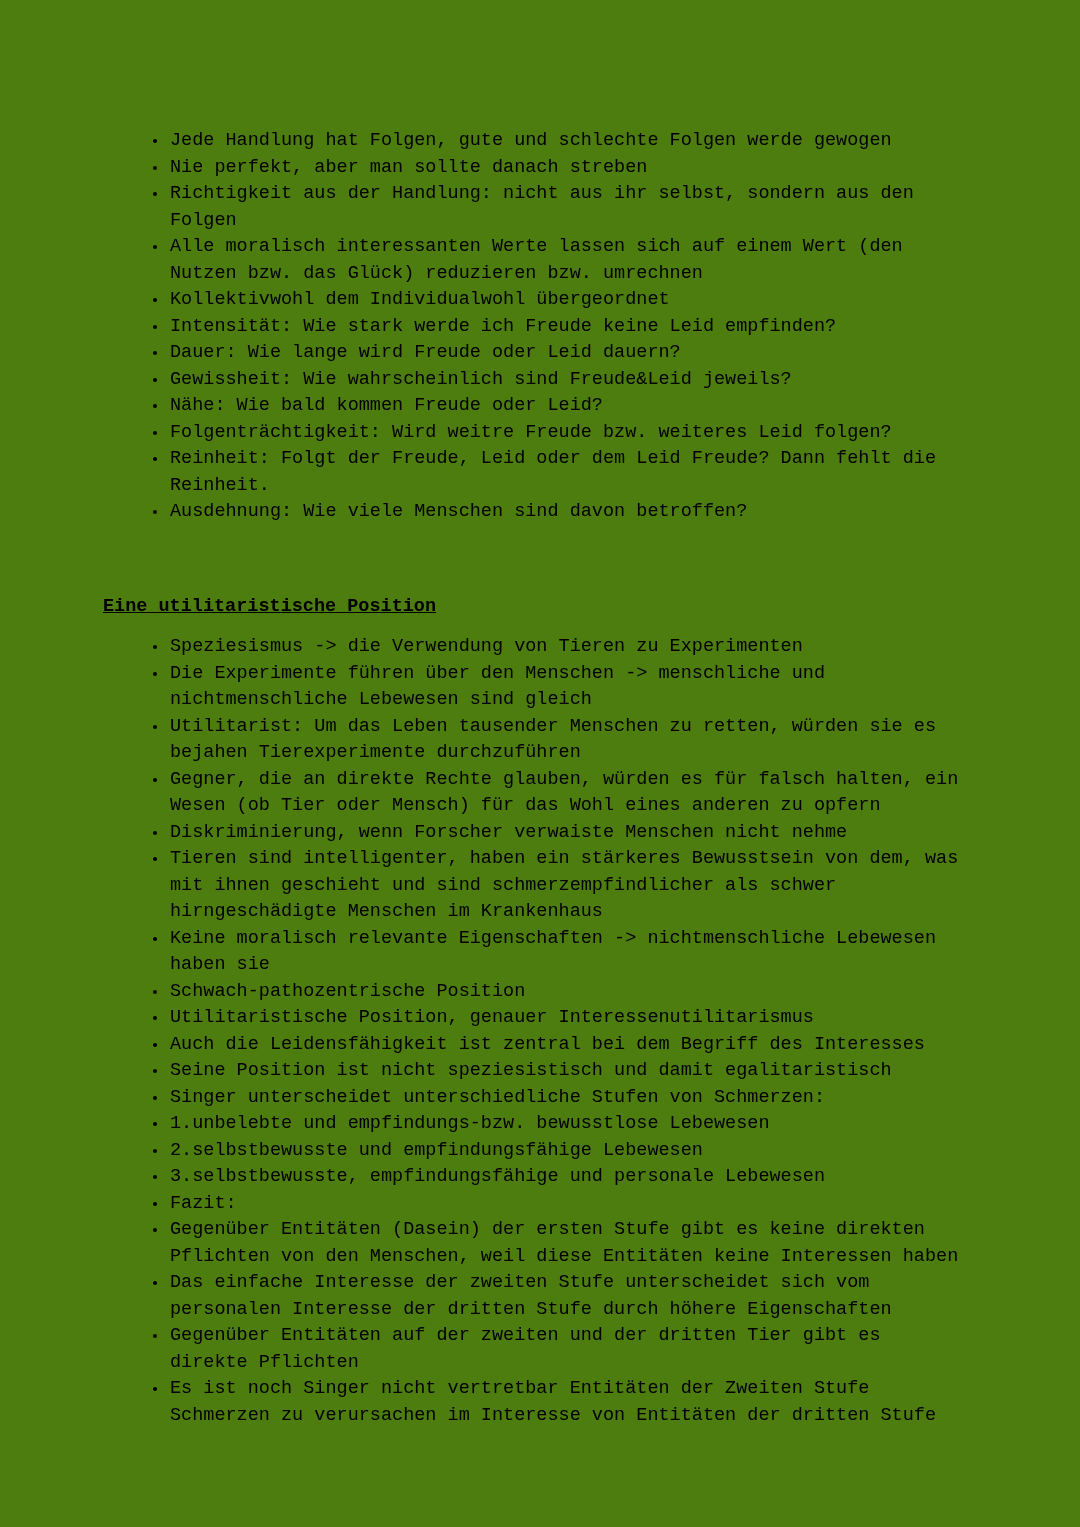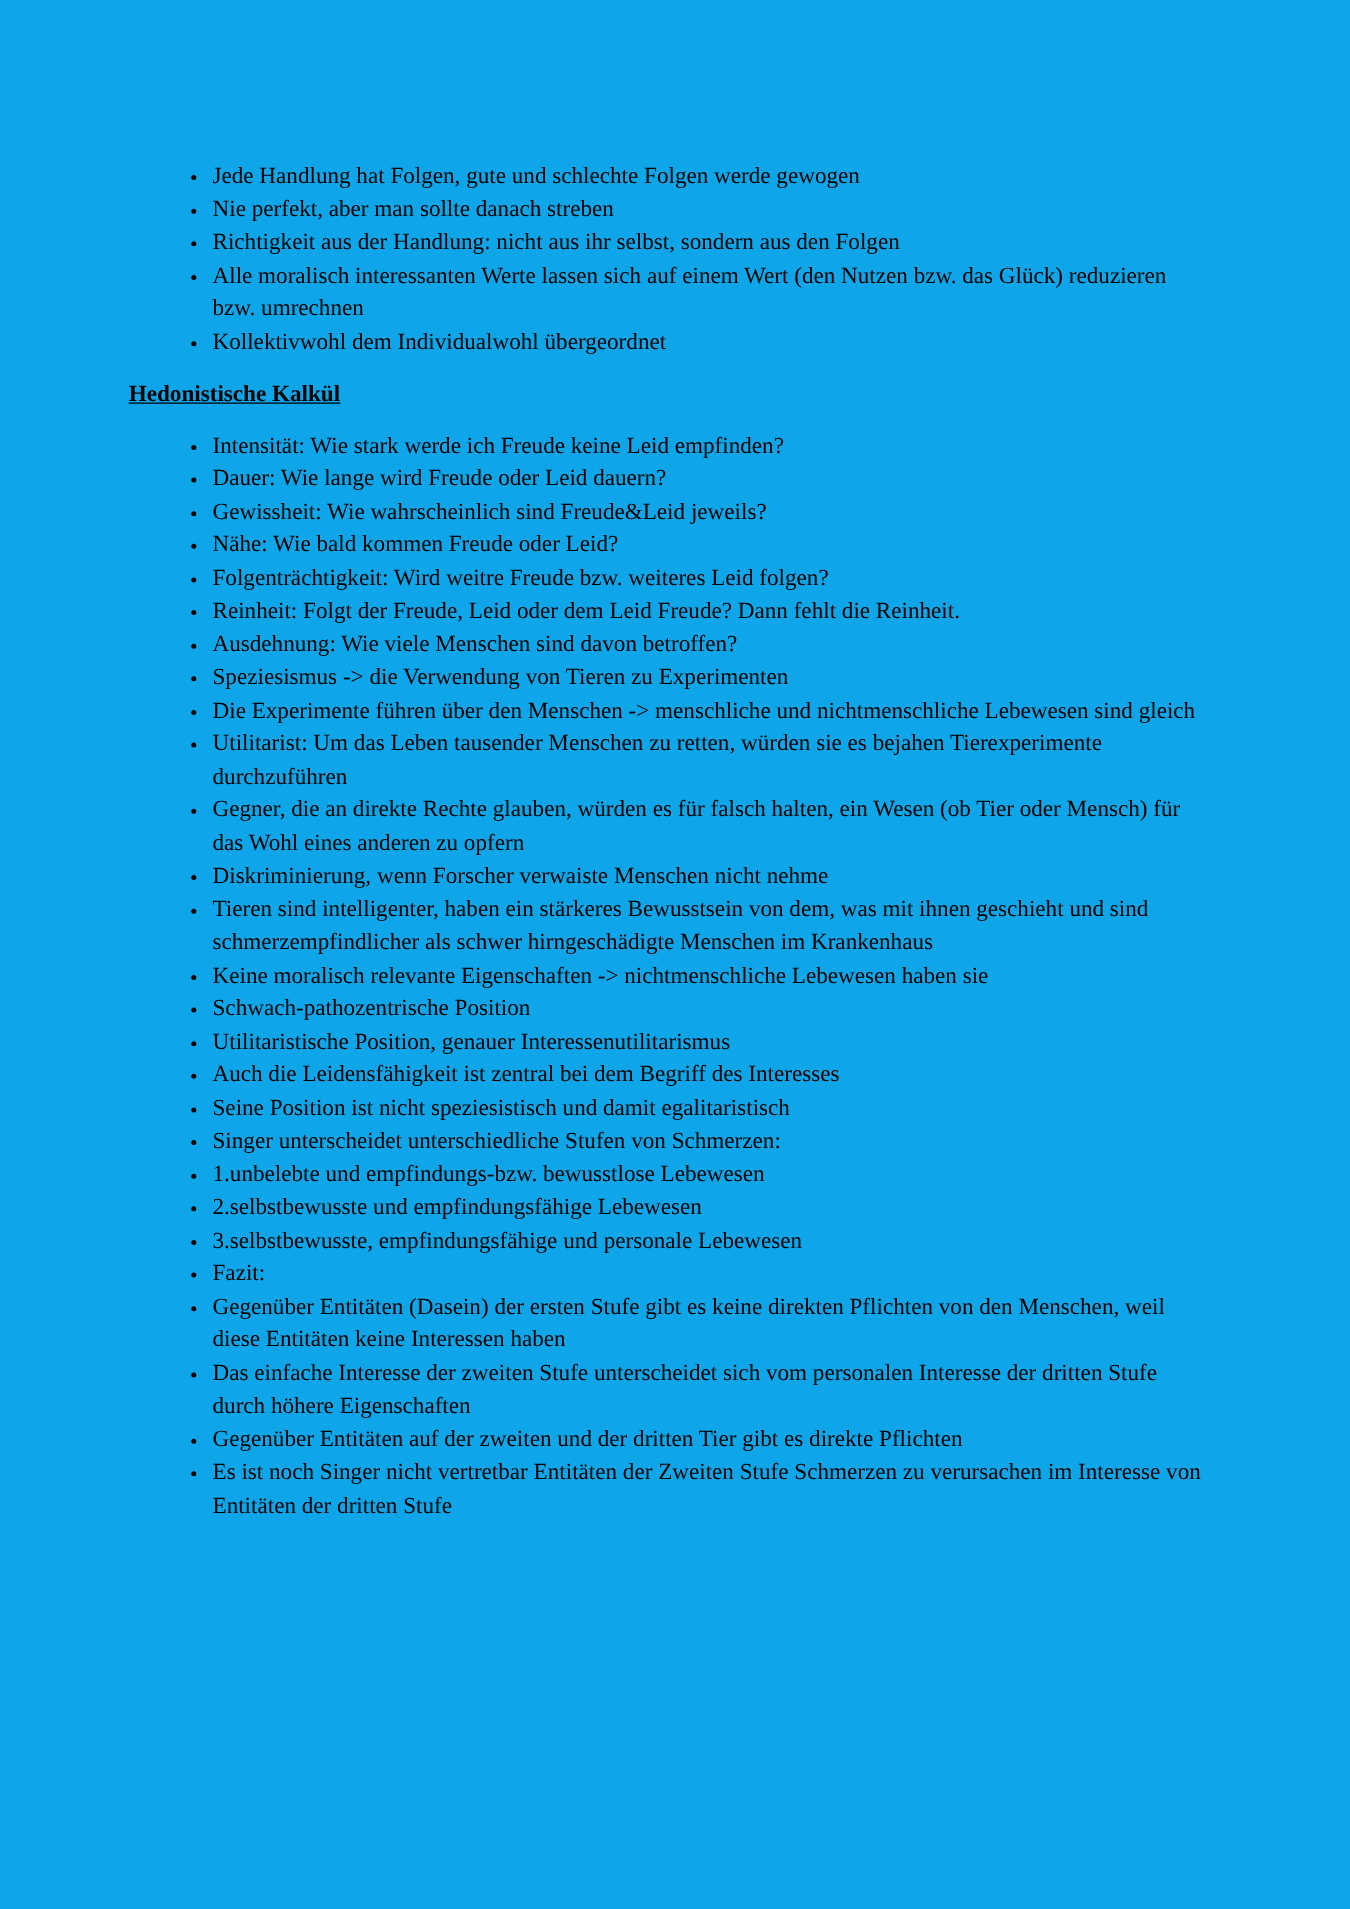--- a/index.html
+++ b/index.html
@@ -5,23 +5,23 @@
   html, body {
     margin: 0;
     padding: 0;
     background: #ffffff;
   }
   .page {
     position: relative;
     width: 1080px;
     min-height: 1527px;
     box-sizing: border-box;
-    background: #0ea5e9;
+    background: #4d7c0f;
     padding: 128px 112px 60px 103px;
-    font-family: Liberation Serif, serif;
+    font-family: Liberation Mono, monospace;
     font-size: 18.5px;
     line-height: 26.5px;
     color: #000000;
   }
   .doc-section {
     margin: 0;
   }
   .heading {
     font-size: 18.5px;
     line-height: 26.5px;
@@ -54,32 +54,32 @@
       <section class="doc-section">
         <ul class="bullets">
           <li>Jede Handlung hat Folgen, gute und schlechte Folgen werde gewogen</li>
           <li>Nie perfekt, aber man sollte danach streben</li>
           <li>Richtigkeit aus der Handlung: nicht aus ihr selbst, sondern aus den Folgen</li>
           <li>Alle moralisch interessanten Werte lassen sich auf einem Wert (den Nutzen bzw. das Glück) reduzieren bzw. umrechnen</li>
           <li>Kollektivwohl dem Individualwohl übergeordnet</li>
         </ul>
       </section>
       <section class="doc-section">
-        <h2 class="heading">Hedonistische Kalkül</h2>
         <ul class="bullets">
           <li>Intensität: Wie stark werde ich Freude keine Leid empfinden?</li>
           <li>Dauer: Wie lange wird Freude oder Leid dauern?</li>
           <li>Gewissheit: Wie wahrscheinlich sind Freude&amp;Leid jeweils?</li>
           <li>Nähe: Wie bald kommen Freude oder Leid?</li>
           <li>Folgenträchtigkeit: Wird weitre Freude bzw. weiteres Leid folgen?</li>
           <li>Reinheit: Folgt der Freude, Leid oder dem Leid Freude? Dann fehlt die Reinheit.</li>
           <li>Ausdehnung: Wie viele Menschen sind davon betroffen?</li>
         </ul>
       </section>
       <section class="doc-section">
+        <h2 class="heading">Eine utilitaristische Position</h2>
         <ul class="bullets">
           <li>Speziesismus -&gt; die Verwendung von Tieren zu Experimenten</li>
           <li>Die Experimente führen über den Menschen -&gt; menschliche und nichtmenschliche Lebewesen sind gleich</li>
           <li>Utilitarist: Um das Leben tausender Menschen zu retten, würden sie es bejahen Tierexperimente durchzuführen</li>
           <li>Gegner, die an direkte Rechte glauben, würden es für falsch halten, ein Wesen (ob Tier oder Mensch) für das Wohl eines anderen zu opfern</li>
           <li>Diskriminierung, wenn Forscher verwaiste Menschen nicht nehme</li>
           <li>Tieren sind intelligenter, haben ein stärkeres Bewusstsein von dem, was mit ihnen geschieht und sind schmerzempfindlicher als schwer hirngeschädigte Menschen im Krankenhaus</li>
           <li>Keine moralisch relevante Eigenschaften -&gt; nichtmenschliche Lebewesen haben sie</li>
         </ul>
       </section>

